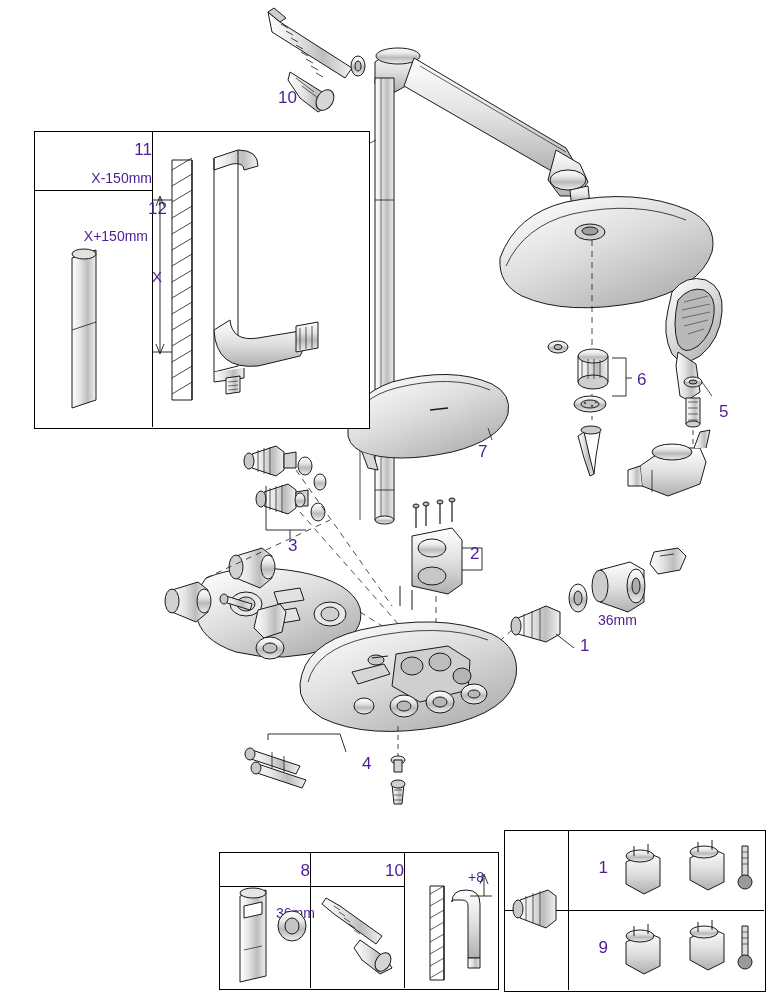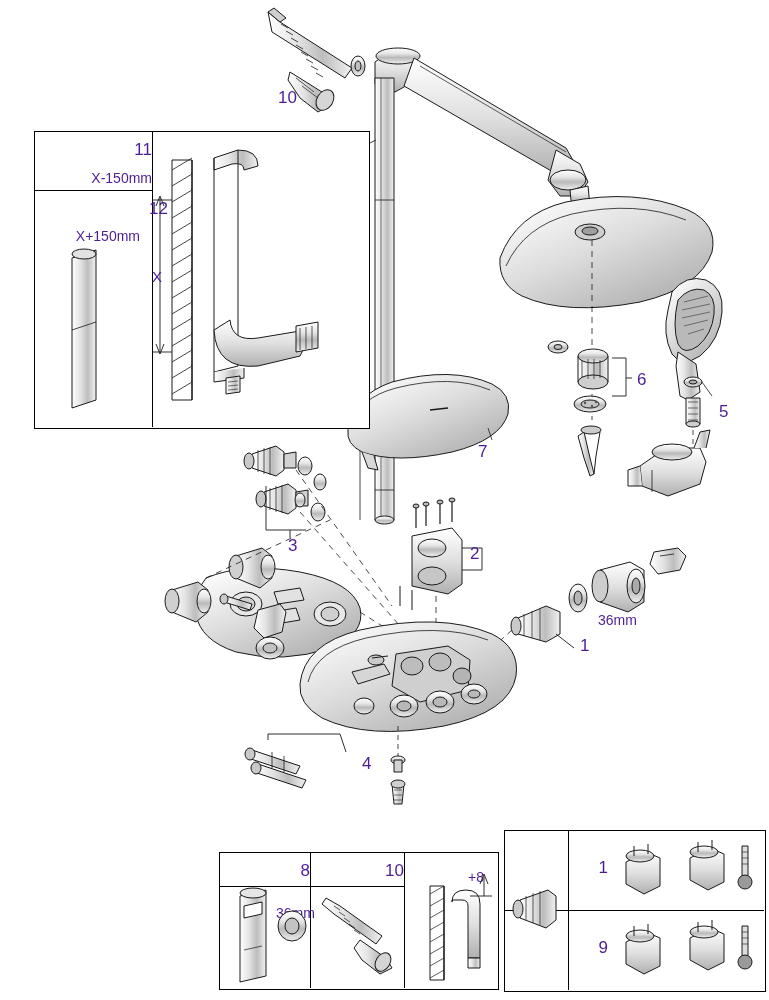--- a/index.html
+++ b/index.html
@@ -283,22 +283,22 @@
 
     </g>
   </svg>
 
   <div class="panel" style="left:34px;top:131px;width:334px;height:296px;"></div>
   <div class="vline" style="left:152px;top:131px;height:296px;"></div>
   <div class="hline" style="left:34px;top:190px;width:118px;"></div>
 
   <div class="lbl big ctr" style="left:34px;top:140px;width:118px;">11</div>
   <div class="lbl sm ctr" style="left:34px;top:170px;width:118px;">X-150mm</div>
-  <div class="lbl big ctr" style="left:50px;top:199px;width:118px;">12</div>
-  <div class="lbl sm ctr" style="left:22px;top:228px;width:118px;">X+150mm</div>
+  <div class="lbl big ctr" style="left:34px;top:199px;width:118px;padding-left:15px;">12</div>
+  <div class="lbl sm ctr" style="left:30px;top:228px;width:118px;">X+150mm</div>
 
   <svg class="diagram" viewBox="0 0 769 1000" style="pointer-events:none">
     <g stroke="#1a1a1a" fill="none" stroke-width="1">
 
       <path d="M72 258 L96 250 L96 400 L72 408 Z" fill="url(#gmetalh)"></path>
       <ellipse cx="84" cy="254" rx="12" ry="5" fill="#e2e2e2"></ellipse>
       <path d="M72 330 L96 322" stroke-width="0.8"></path>
 
       <path d="M172 160 L192 160 L192 400 L172 400 Z" fill="#ffffff"></path>
       <path d="M172 170 L192 158 M172 186 L192 174 M172 202 L192 190 M172 218 L192 206 M172 234 L192 222 M172 250 L192 238 M172 266 L192 254 M172 282 L192 270 M172 298 L192 286 M172 314 L192 302 M172 330 L192 318 M172 346 L192 334 M172 362 L192 350 M172 378 L192 366 M172 394 L192 382" stroke-width="0.8"></path>

